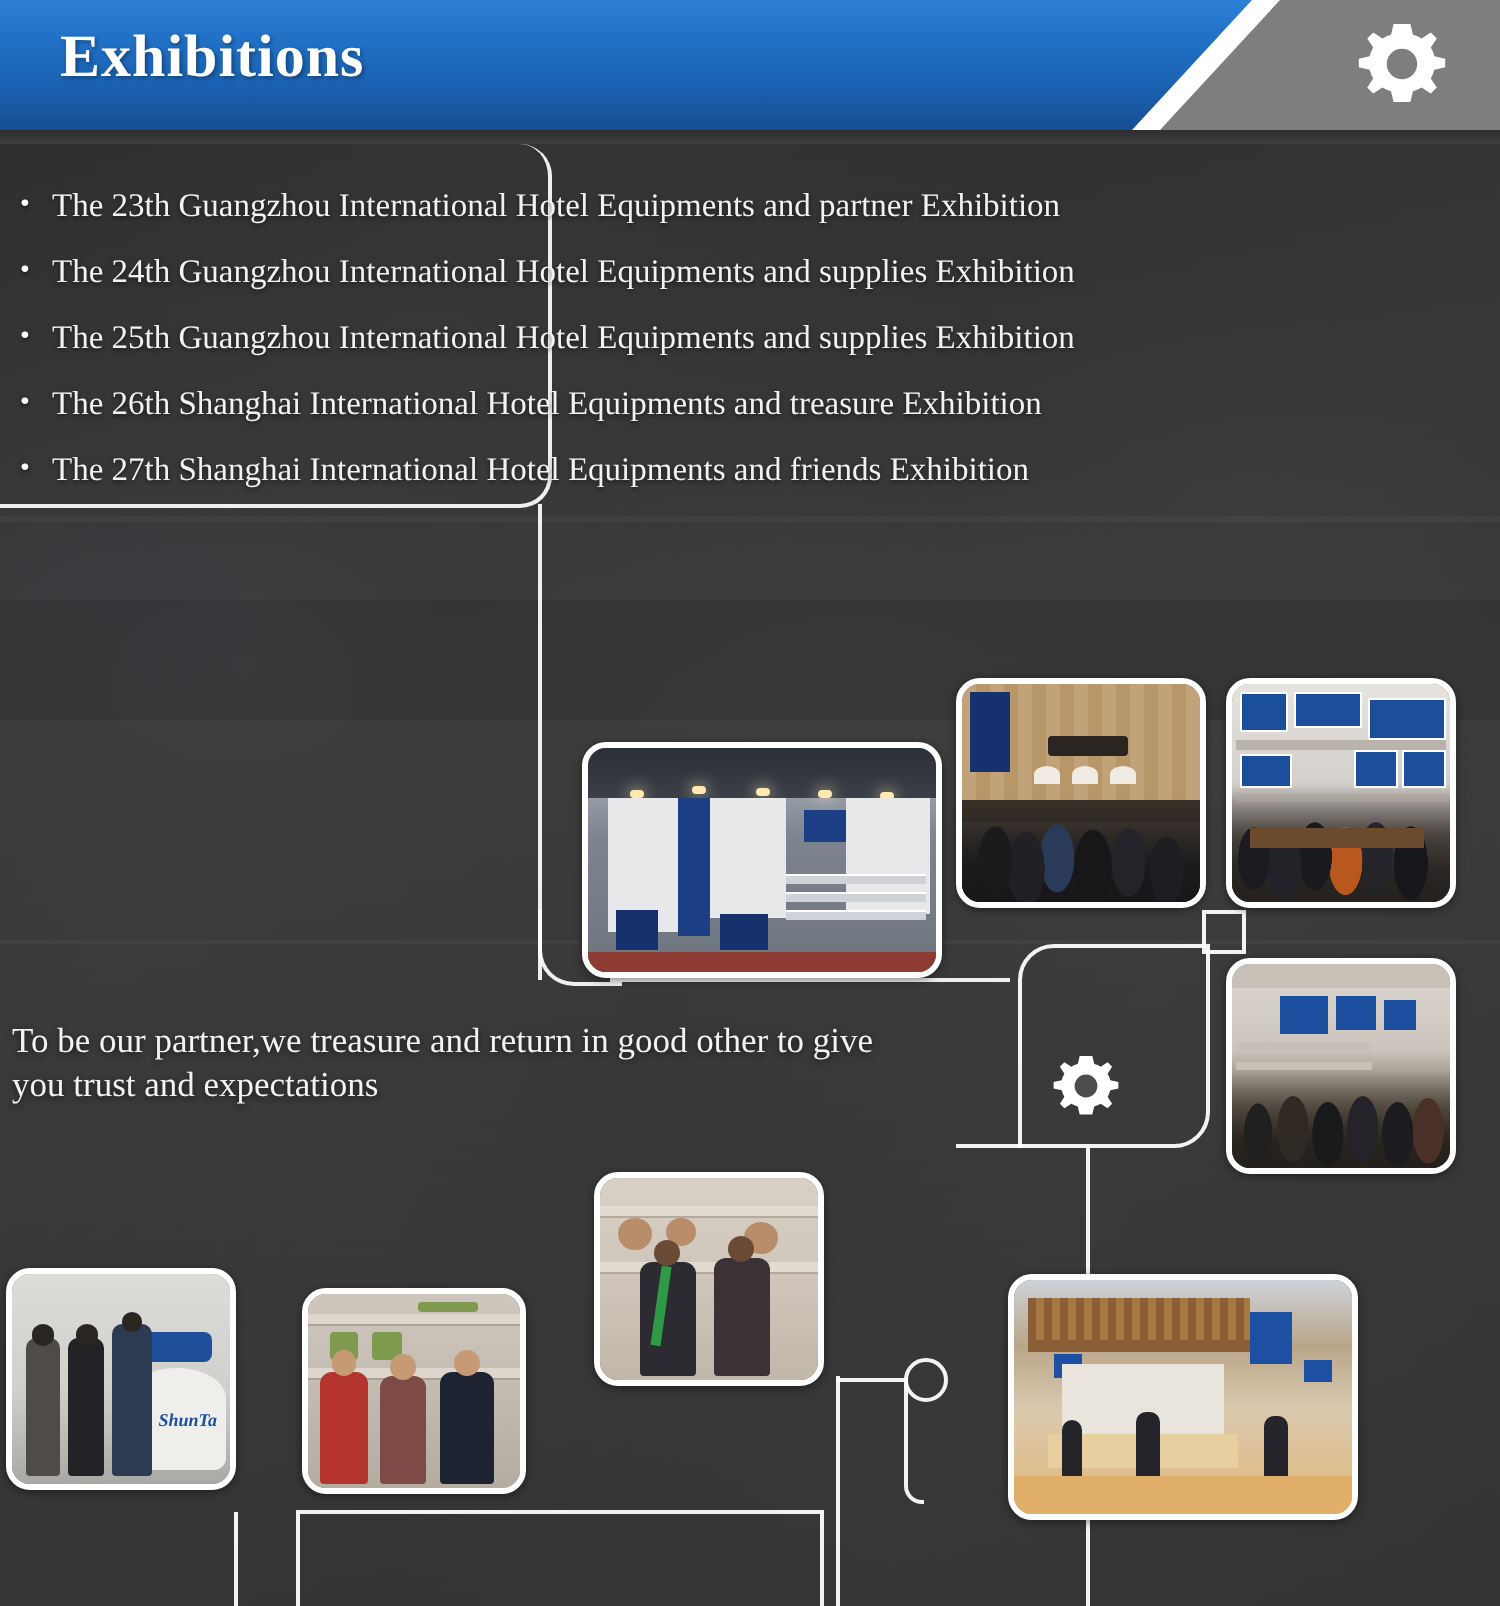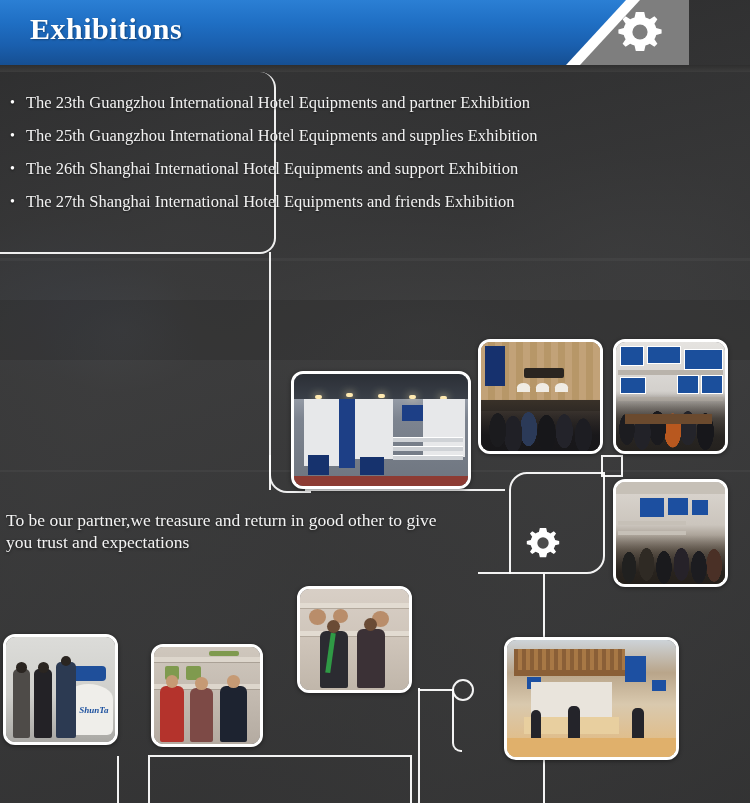--- a/index.html
+++ b/index.html
@@ -38,21 +38,21 @@
   }
   .bg-dark {
     position: absolute;
     background: rgba(0,0,0,0.10);
   }
 
   
   .header {
     position: absolute;
     left: 0; top: 0;
-    width: 689px; height: 65px;
+    width: 750px; height: 65px;
     background: #7e7e7e;
     overflow: hidden;
   }
   .header-gray {
     position: absolute;
     inset: 0;
     background: #7e7e7e;
   }
   .header-blue {
     position: absolute;
@@ -387,22 +387,23 @@
   </div>
   <div class="header-underline"></div>
 
   <div class="bullet-box"></div>
   <div class="bullet-box-r"></div>
   <div class="bullet-box-r-curve"></div>
   <div class="bullet-box-bottom"></div>
 
   <ul class="bullets">
     <li>The 23th Guangzhou International Hotel Equipments and partner Exhibition</li>
+    <li>The 24th Guangzhou International Hotel Equipments and supplies Exhibition</li>
     <li>The 25th Guangzhou International Hotel Equipments and supplies Exhibition</li>
-    <li>The 26th Shanghai International Hotel Equipments and support Exhibition</li>
+    <li>The 26th Shanghai International Hotel Equipments and treasure Exhibition</li>
     <li>The 27th Shanghai International Hotel Equipments and friends Exhibition</li>
   </ul>
 
   <div class="slogan-white">To be our partner,we treasure and return in good other to give you trust and expectations</div>
 
   <div class="conn-sq"></div>
   <div class="gear-frame"></div>
   <div class="gear-mid">
     <svg class="gearsvg" width="36" height="36" viewBox="0 0 48 48" aria-hidden="true">
       <path fill="#ffffff" d="M24 4 l4.2 0 1.3 5.4 a15 15 0 0 1 4.3 1.8 l4.6-3 3 3 -3 4.6 a15 15 0 0 1 1.8 4.3 l5.4 1.3 0 4.2 -5.4 1.3 a15 15 0 0 1-1.8 4.3 l3 4.6 -3 3 -4.6-3 a15 15 0 0 1-4.3 1.8 l-1.3 5.4 -4.2 0 -4.2 0 -1.3-5.4 a15 15 0 0 1-4.3-1.8 l-4.6 3 -3-3 3-4.6 a15 15 0 0 1-1.8-4.3 l-5.4-1.3 0-4.2 5.4-1.3 a15 15 0 0 1 1.8-4.3 l-3-4.6 3-3 4.6 3 a15 15 0 0 1 4.3-1.8 l1.3-5.4 z"></path>

